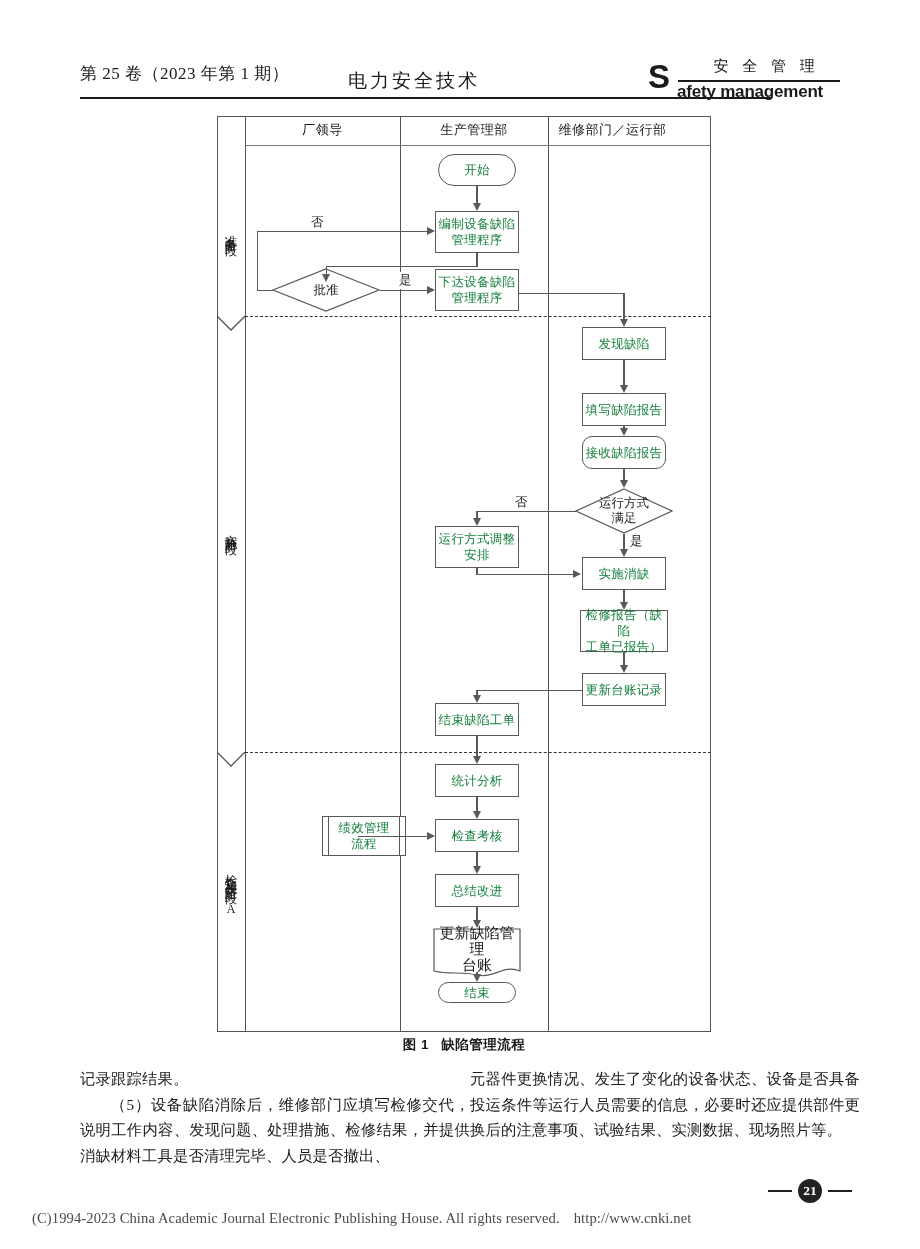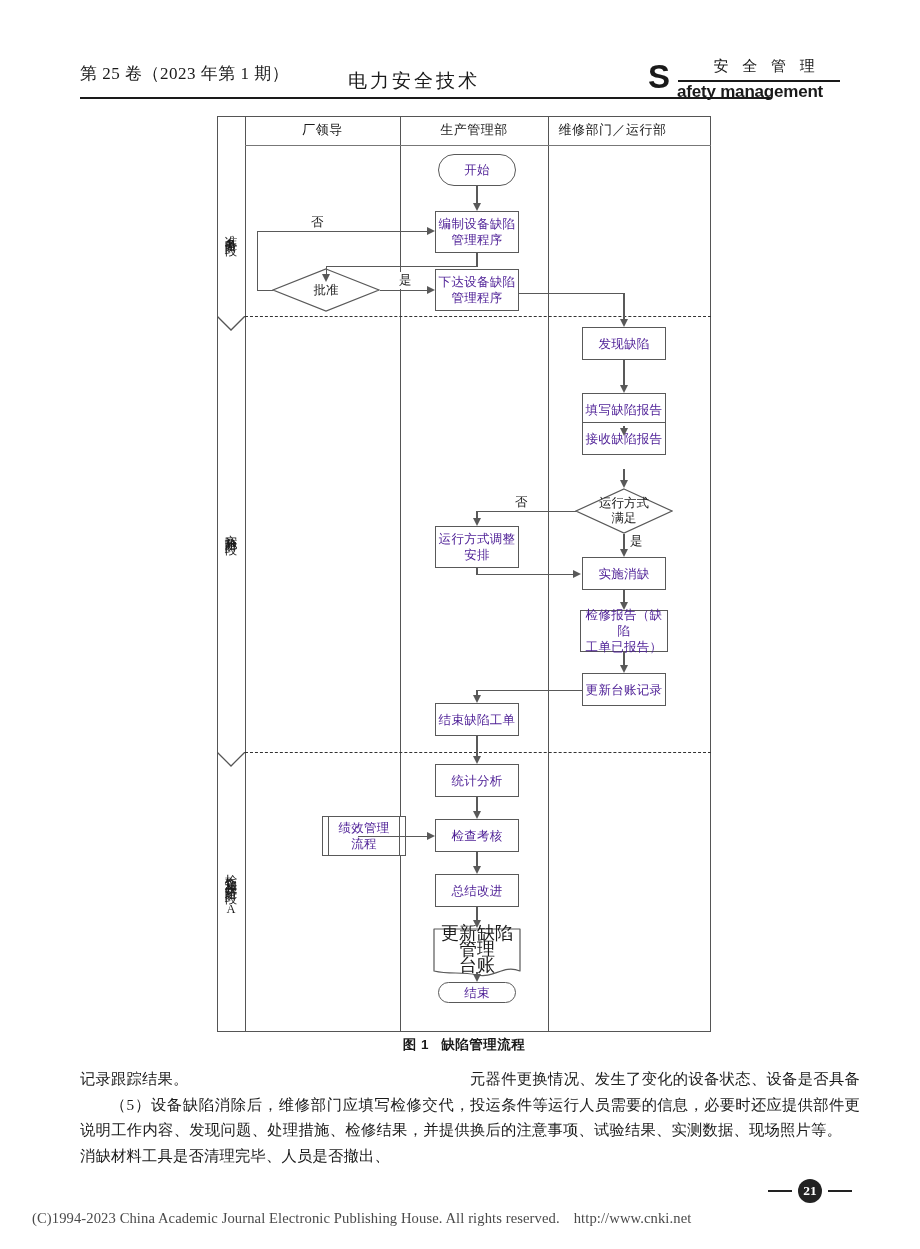--- a/index.html
+++ b/index.html
@@ -151,21 +151,21 @@
   .node {
     position: absolute;
     box-sizing: border-box;
     display: flex;
     align-items: center;
     justify-content: center;
     text-align: center;
     font-size: 12.5px;
     line-height: 16px;
     letter-spacing: 0.3px;
-    color: #4c1d95;
+    color: #15803d;
     background: #fff;
   }
   .proc {
     border: 1.2px solid #595959;
   }
   .term {
     border: 1.2px solid #595959;
     border-radius: 22px;
   }
   .pre-proc {
@@ -196,21 +196,21 @@
   .docshape { position: absolute; }
   .docshape svg { display: block; }
   .docshape .dtext {
     position: absolute;
     left: 0; right: 0; top: 0;
     height: 42px;
     display: flex;
     align-items: center;
     justify-content: center;
     text-align: center;
-    font-size: 18px;
+    font-size: 15px;
     line-height: 16px;
   }
 
   
   .conn {
     position: absolute;
     background: #595959;
   }
   .conn-h { height: 1.2px; }
   .conn-v { width: 1.2px; }
@@ -364,21 +364,21 @@
     <div class="dlabel">批准</div>
   </div>
 
   <div class="node proc" style="left:218px; top:153px; width:84px; height:42px; white-space:pre-line;">下达设备缺陷
 管理程序</div>
 
   <div class="node proc" style="left:365px; top:211px; width:84px; height:33px;">发现缺陷</div>
 
   <div class="node proc" style="left:365px; top:277px; width:84px; height:33px;">填写缺陷报告</div>
 
-  <div class="node proc" style="left:365px; top:306px; width:84px; height:33px;">接收缺陷报告</div>
+  <div class="node proc" style="left:365px; top:320px; width:84px; height:33px;border-radius:10px;">接收缺陷报告</div>
 
   <div class="diamond" style="left:358px; top:372px; width:98px; height:46px;">
     <svg width="98" height="46" viewBox="0 0 98 46">
         <polygon points="49,1 97,23 49,45 1,23" fill="#fff" stroke="#595959" stroke-width="1.2"></polygon>
       </svg>
     <div class="dlabel" style="white-space:pre-line;">运行方式
 满足</div>
   </div>
 
   <div class="node proc" style="left:218px; top:410px; width:84px; height:42px; white-space:pre-line;">运行方式调整

